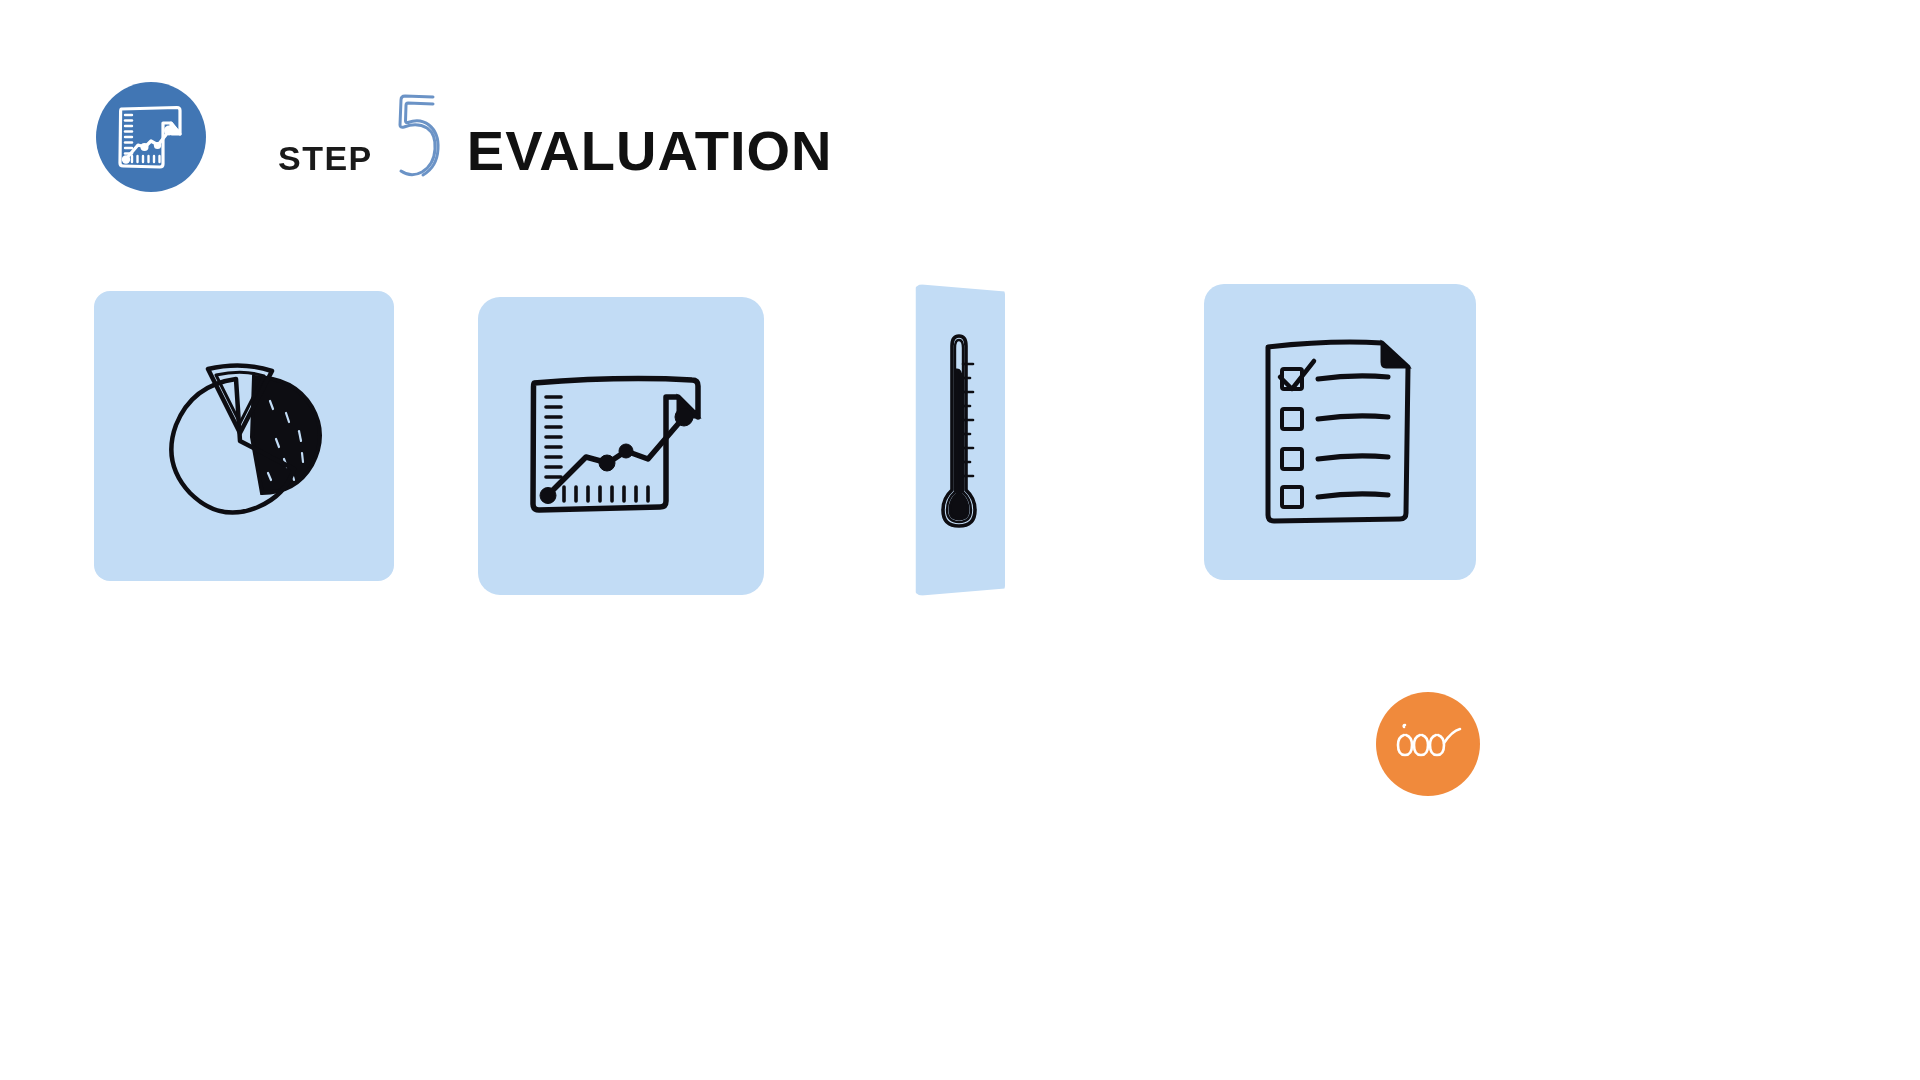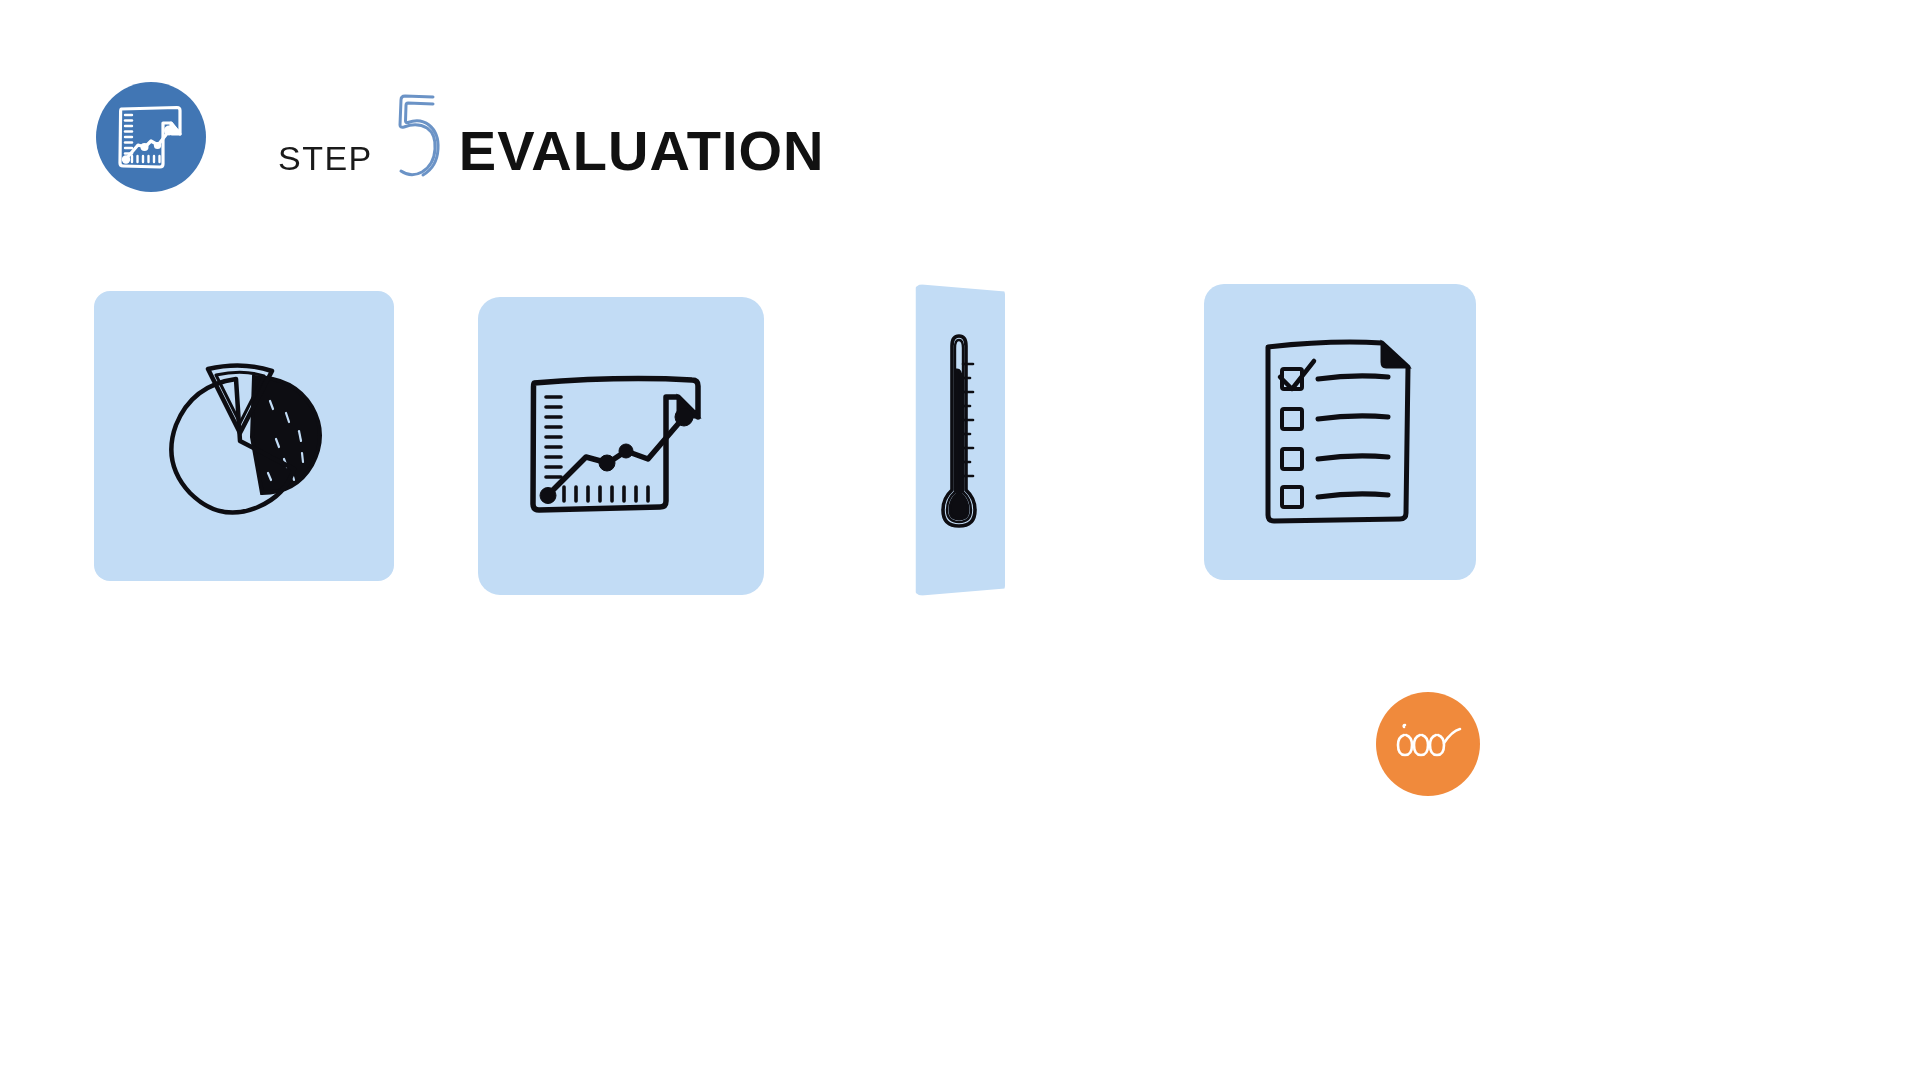--- a/index.html
+++ b/index.html
@@ -26,40 +26,41 @@
   }
   .badge-circle svg{display:block;}
 
   .header-text{
     display:flex;align-items:flex-end;
     margin-left:72px;
     padding-bottom:4px;
   }
   .step-word{
     font-size:34px;
-    font-weight:400;
+    font-weight:700;
     letter-spacing:1.5px;
     color:#1a1a1a;
     line-height:1;
     padding-bottom:6px;
     font-family:"Liberation Sans",sans-serif;
   }
   .step-num{
     margin:0 18px 0 16px;
     display:flex;align-items:flex-end;
   }
   .step-num svg{display:block;}
   .title{
     font-size:56px;
     font-weight:700;
     letter-spacing:1px;
     color:#111111;
     line-height:1;
     padding-bottom:2px;
     font-family:"Liberation Sans",sans-serif;
+    margin-left:8px;
   }
 
   
   .cards{position:absolute;left:0;top:0;width:100%;height:100%;}
   .card{
     position:absolute;
     background:#c2dcf5;
     display:flex;align-items:center;justify-content:center;
   }
   .card svg{display:block;overflow:visible;}

